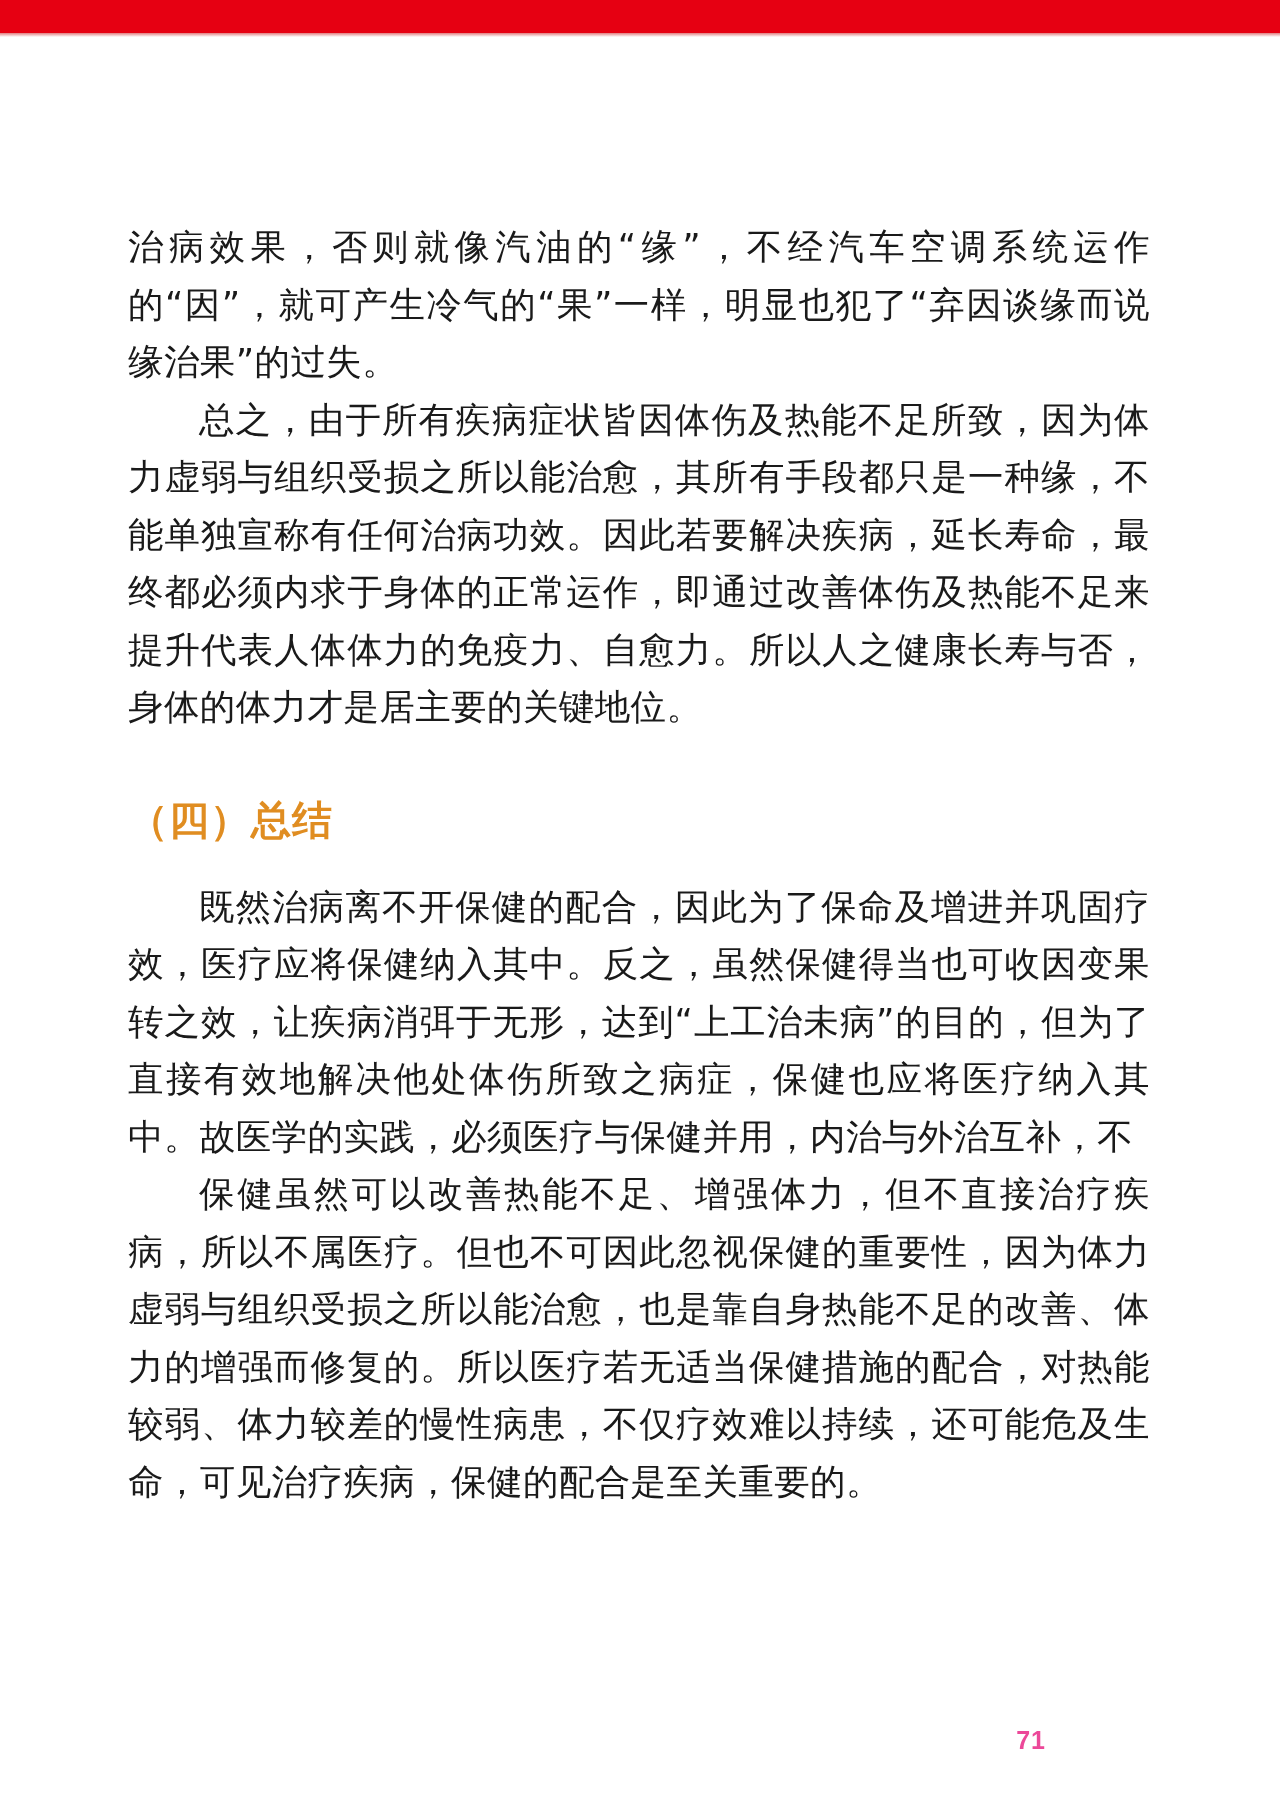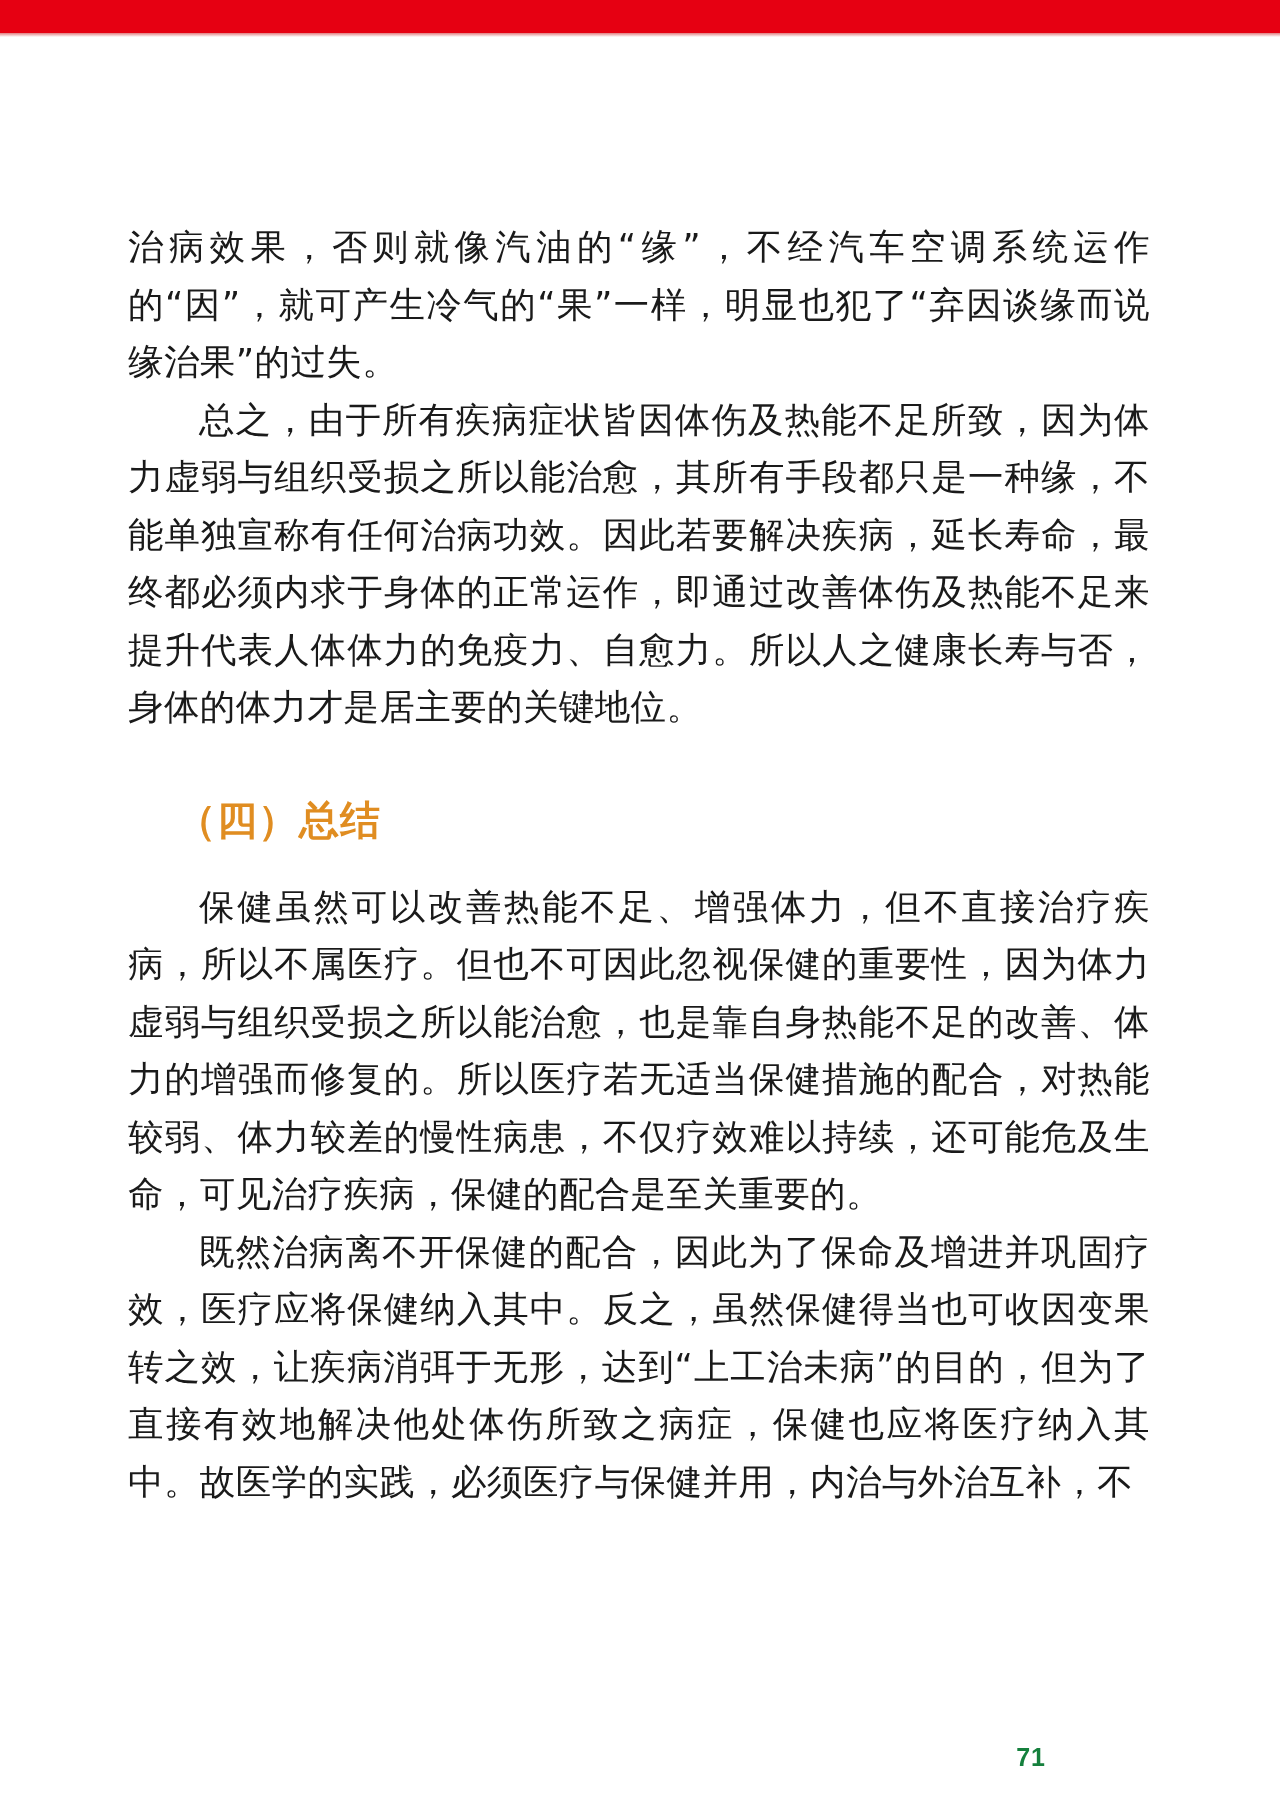--- a/index.html
+++ b/index.html
@@ -76,29 +76,28 @@
     line-height: 56px;
     color: #e08d21;
     font-weight: 700;
     letter-spacing: 1px;
     font-family: "DejaVu Sans", "Liberation Sans", sans-serif;
   }
 
   .heading-block {
     margin-top: 56px;
     margin-bottom: 30px;
-    margin-left: 48px;
   }
 
   .page-number {
     position: absolute;
     right: 88px;
-    bottom: 45px;
+    bottom: 62px;
     font-size: 25px;
-    color: #15803d;
+    color: #ec4899;
     font-weight: 600;
     letter-spacing: 1px;
     font-family: "Liberation Sans", sans-serif;
   }
 </style>
 </head>
 <body>
 
 <div class="page">
 
@@ -108,21 +107,21 @@
   <div class="content">
 
     <p class="para">治病效果，否则就像汽油的“缘”，不经汽车空调系统运作的“因”，就可产生冷气的“果”一样，明显也犯了“弃因谈缘而说缘治果”的过失。</p>
 
     <p class="para indent gap-para">总之，由于所有疾病症状皆因体伤及热能不足所致，因为体力虚弱与组织受损之所以能治愈，其所有手段都只是一种缘，不能单独宣称有任何治病功效。因此若要解决疾病，延长寿命，最终都必须内求于身体的正常运作，即通过改善体伤及热能不足来提升代表人体体力的免疫力、自愈力。所以人之健康长寿与否，身体的体力才是居主要的关键地位。</p>
 
     <div class="heading-block">
       <h2 class="section-heading">（四）总结</h2>
     </div>
 
+    <p class="para indent gap-para">既然治病离不开保健的配合，因此为了保命及增进并巩固疗效，医疗应将保健纳入其中。反之，虽然保健得当也可收因变果转之效，让疾病消弭于无形，达到“上工治未病”的目的，但为了直接有效地解决他处体伤所致之病症，保健也应将医疗纳入其中。故医学的实践，必须医疗与保健并用，内治与外治互补，不</p>
+
     <p class="para indent">保健虽然可以改善热能不足、增强体力，但不直接治疗疾病，所以不属医疗。但也不可因此忽视保健的重要性，因为体力虚弱与组织受损之所以能治愈，也是靠自身热能不足的改善、体力的增强而修复的。所以医疗若无适当保健措施的配合，对热能较弱、体力较差的慢性病患，不仅疗效难以持续，还可能危及生命，可见治疗疾病，保健的配合是至关重要的。</p>
-
-    <p class="para indent gap-para">既然治病离不开保健的配合，因此为了保命及增进并巩固疗效，医疗应将保健纳入其中。反之，虽然保健得当也可收因变果转之效，让疾病消弭于无形，达到“上工治未病”的目的，但为了直接有效地解决他处体伤所致之病症，保健也应将医疗纳入其中。故医学的实践，必须医疗与保健并用，内治与外治互补，不</p>
 
   </div>
 
   <div class="page-number">71</div>
 
 </div>
 
 </body></html>

